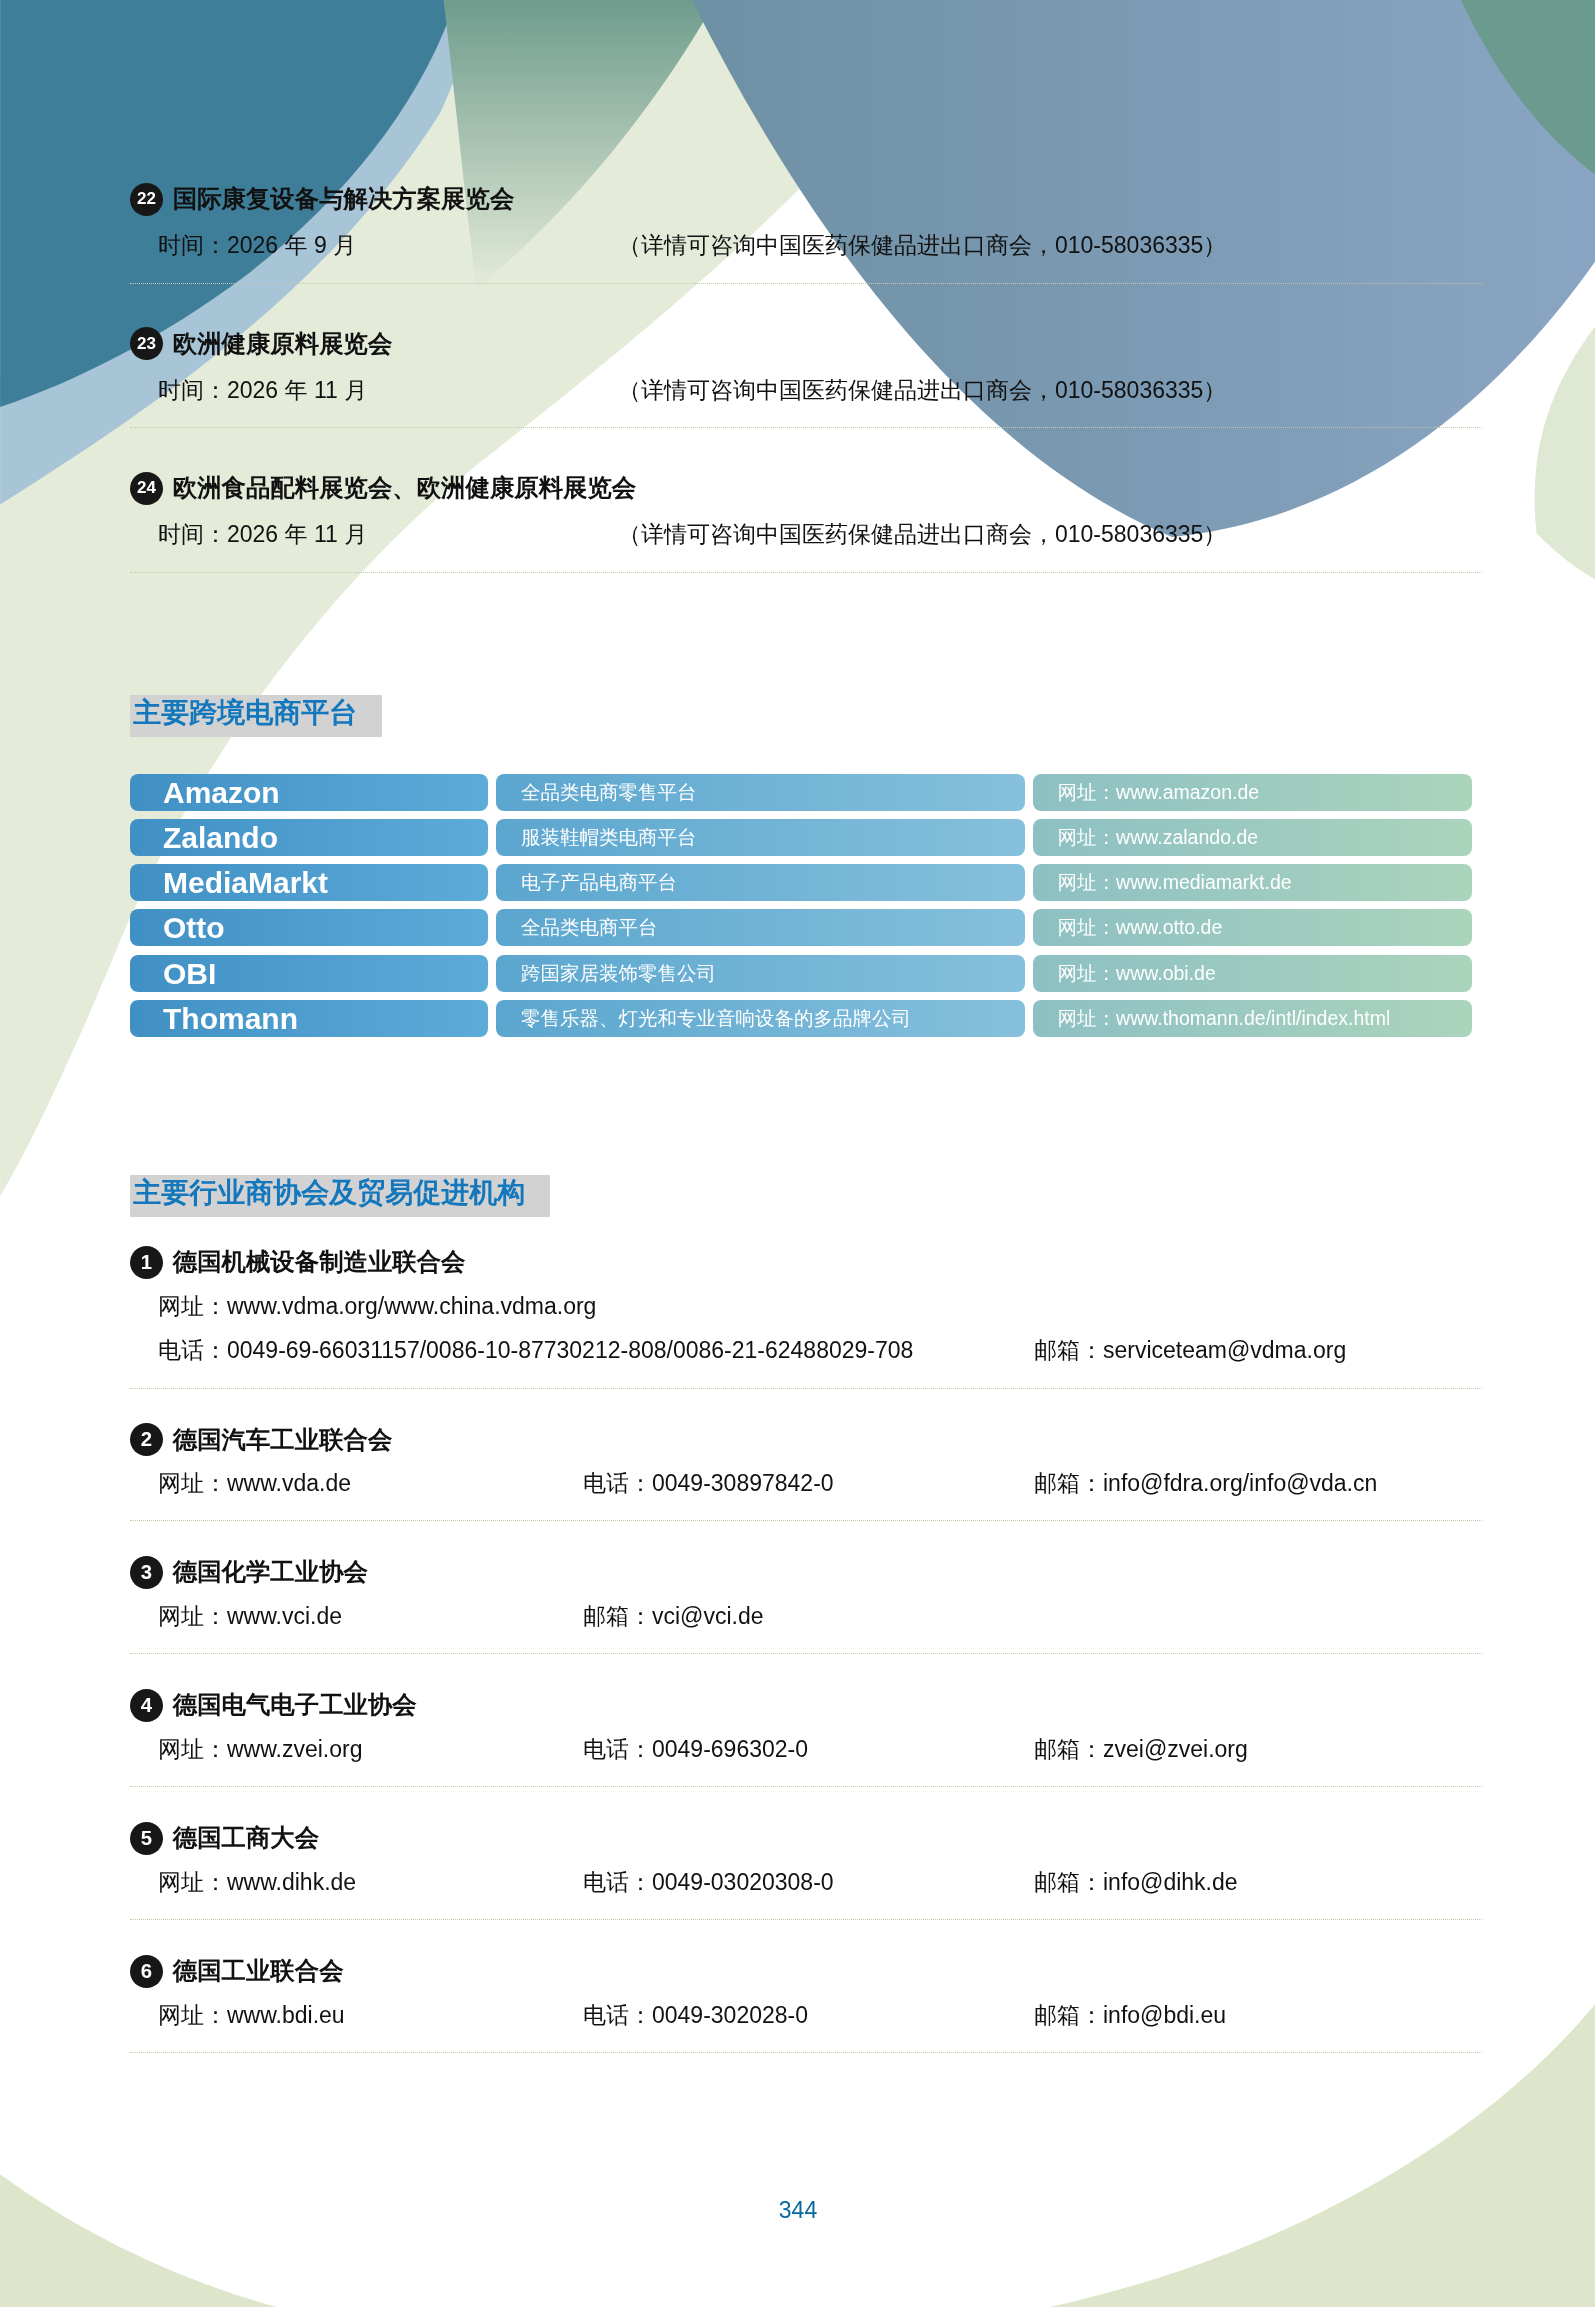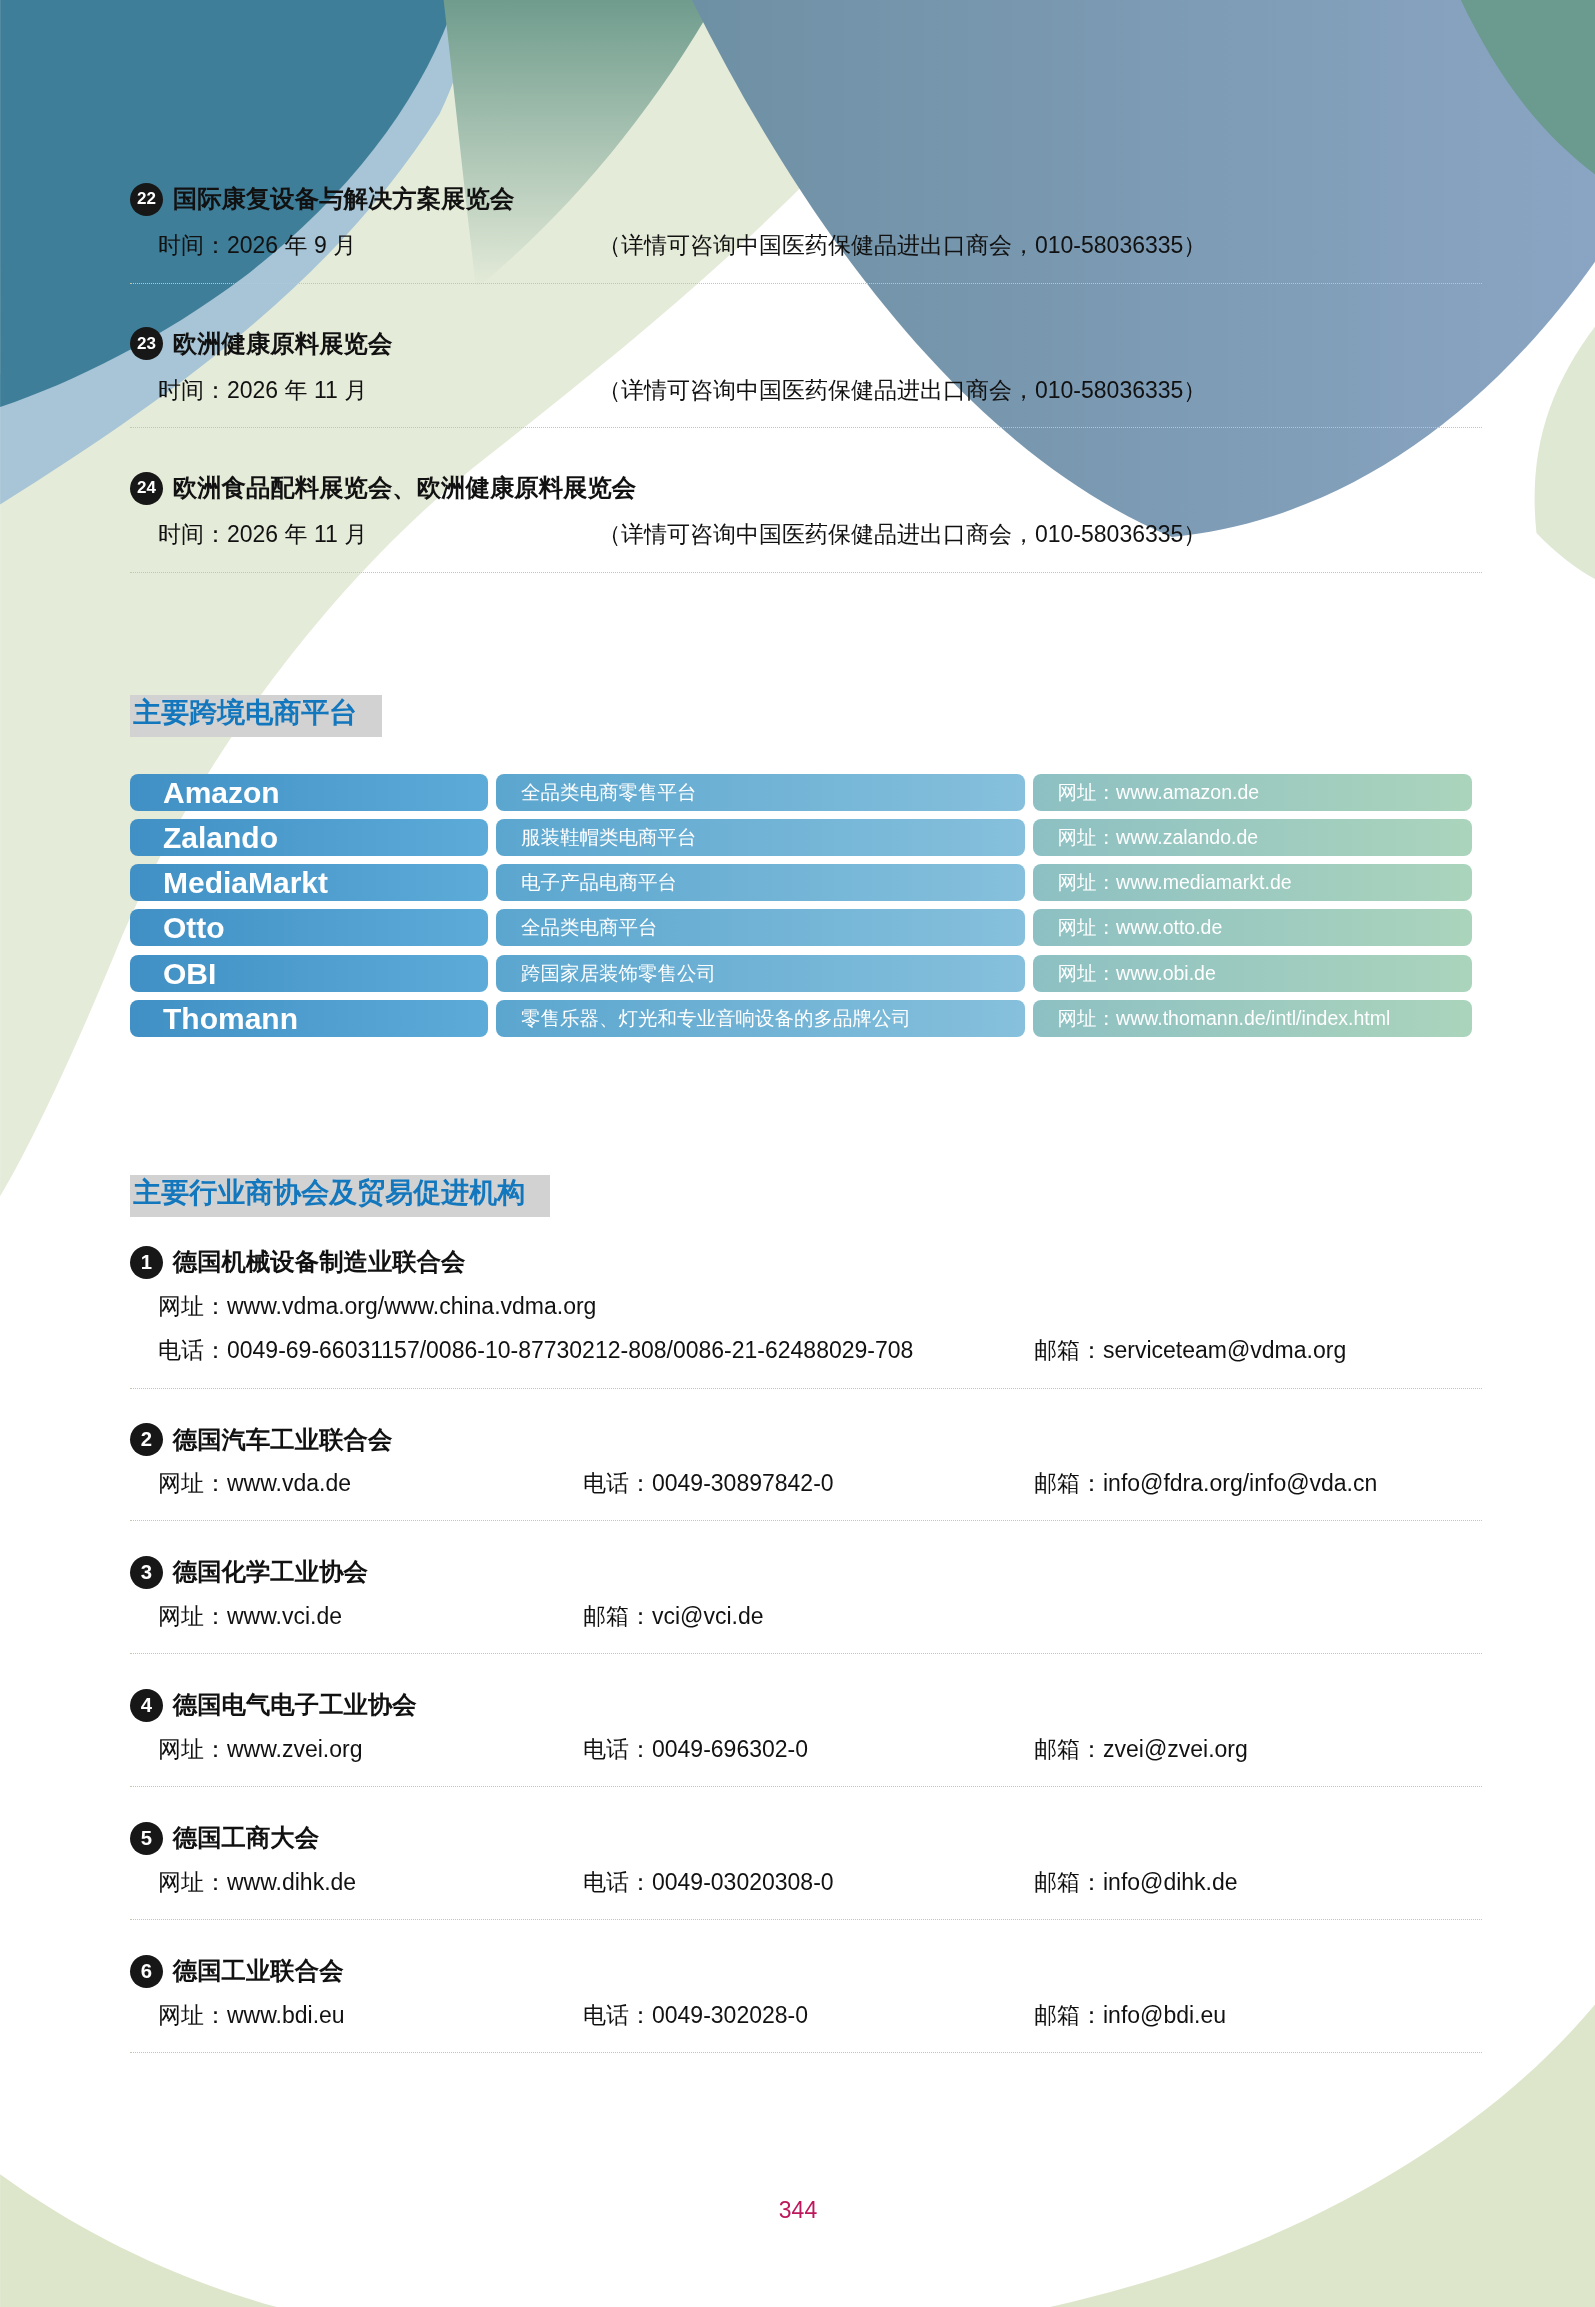--- a/index.html
+++ b/index.html
@@ -13,21 +13,21 @@
   
   .exh-item{}
   .exh-item + .exh-item{margin-top:42px;}
   .exh-title{display:flex;align-items:center;height:36px;font-size:24.4px;font-weight:bold;text-align:right;}
   .badge{width:33px;height:33px;border-radius:50%;background:#171717;color:#fff;
     display:flex;align-items:center;justify-content:center;font-size:17px;font-weight:bold;
     margin-right:9.8px;flex:0 0 33px;}
   .badge.single{font-size:20.3px;}
   .exh-detail{position:relative;height:33px;margin-top:13px;font-size:23px;}
   .d-time{position:absolute;left:28px;top:0;}
-  .d-note{position:absolute;left:468px;top:0;}
+  .d-note{position:absolute;left:488px;top:0;}
   .dot-sep{border-bottom:1.6px dotted #c3c9a8;margin-top:19.5px;height:0;}
 
   
   .sec-heading-wrap{margin-top:122px;line-height:0;}
   .sec-heading-wrap.assoc-h{margin-top:138px;}
   .sec-heading{display:inline-block;background:#d2d2d2;color:#1377bd;font-size:28px;
     font-weight:bold;line-height:1.15;padding:2.4px 24.4px 8.1px 3.3px;}
 
   
   .platform-table{margin-top:37px;}
@@ -42,21 +42,21 @@
 
   
   .assoc-list{margin-top:28px;}
   .assoc-item + .assoc-item{margin-top:34px;}
   .a-title{display:flex;align-items:center;height:34px;font-size:24.4px;font-weight:bold;}
   .a-row{position:relative;height:33px;margin-top:11.4px;font-size:23px;}
   .a-col{position:absolute;top:0;white-space:nowrap;}
   .a-c0{left:28px;} .a-c1{left:453px;} .a-c2{left:904px;}
 
   .page-num{position:absolute;top:2197px;left:0;width:100%;text-align:center;
-    font-size:23px;color:#be185d;z-index:1;}
+    font-size:23px;color:#0369a1;z-index:1;}
 </style>
 </head>
 <body>
 
 <svg class="deco" width="1596" height="2307" viewBox="0 0 1961 2835">
   <defs>
     <linearGradient id="gSlate" x1="0" y1="0" x2="1" y2="0">
       <stop offset="0" stop-color="#6e90a4"></stop>
         <stop offset="1" stop-color="#8aa5c3"></stop>
     </linearGradient>

